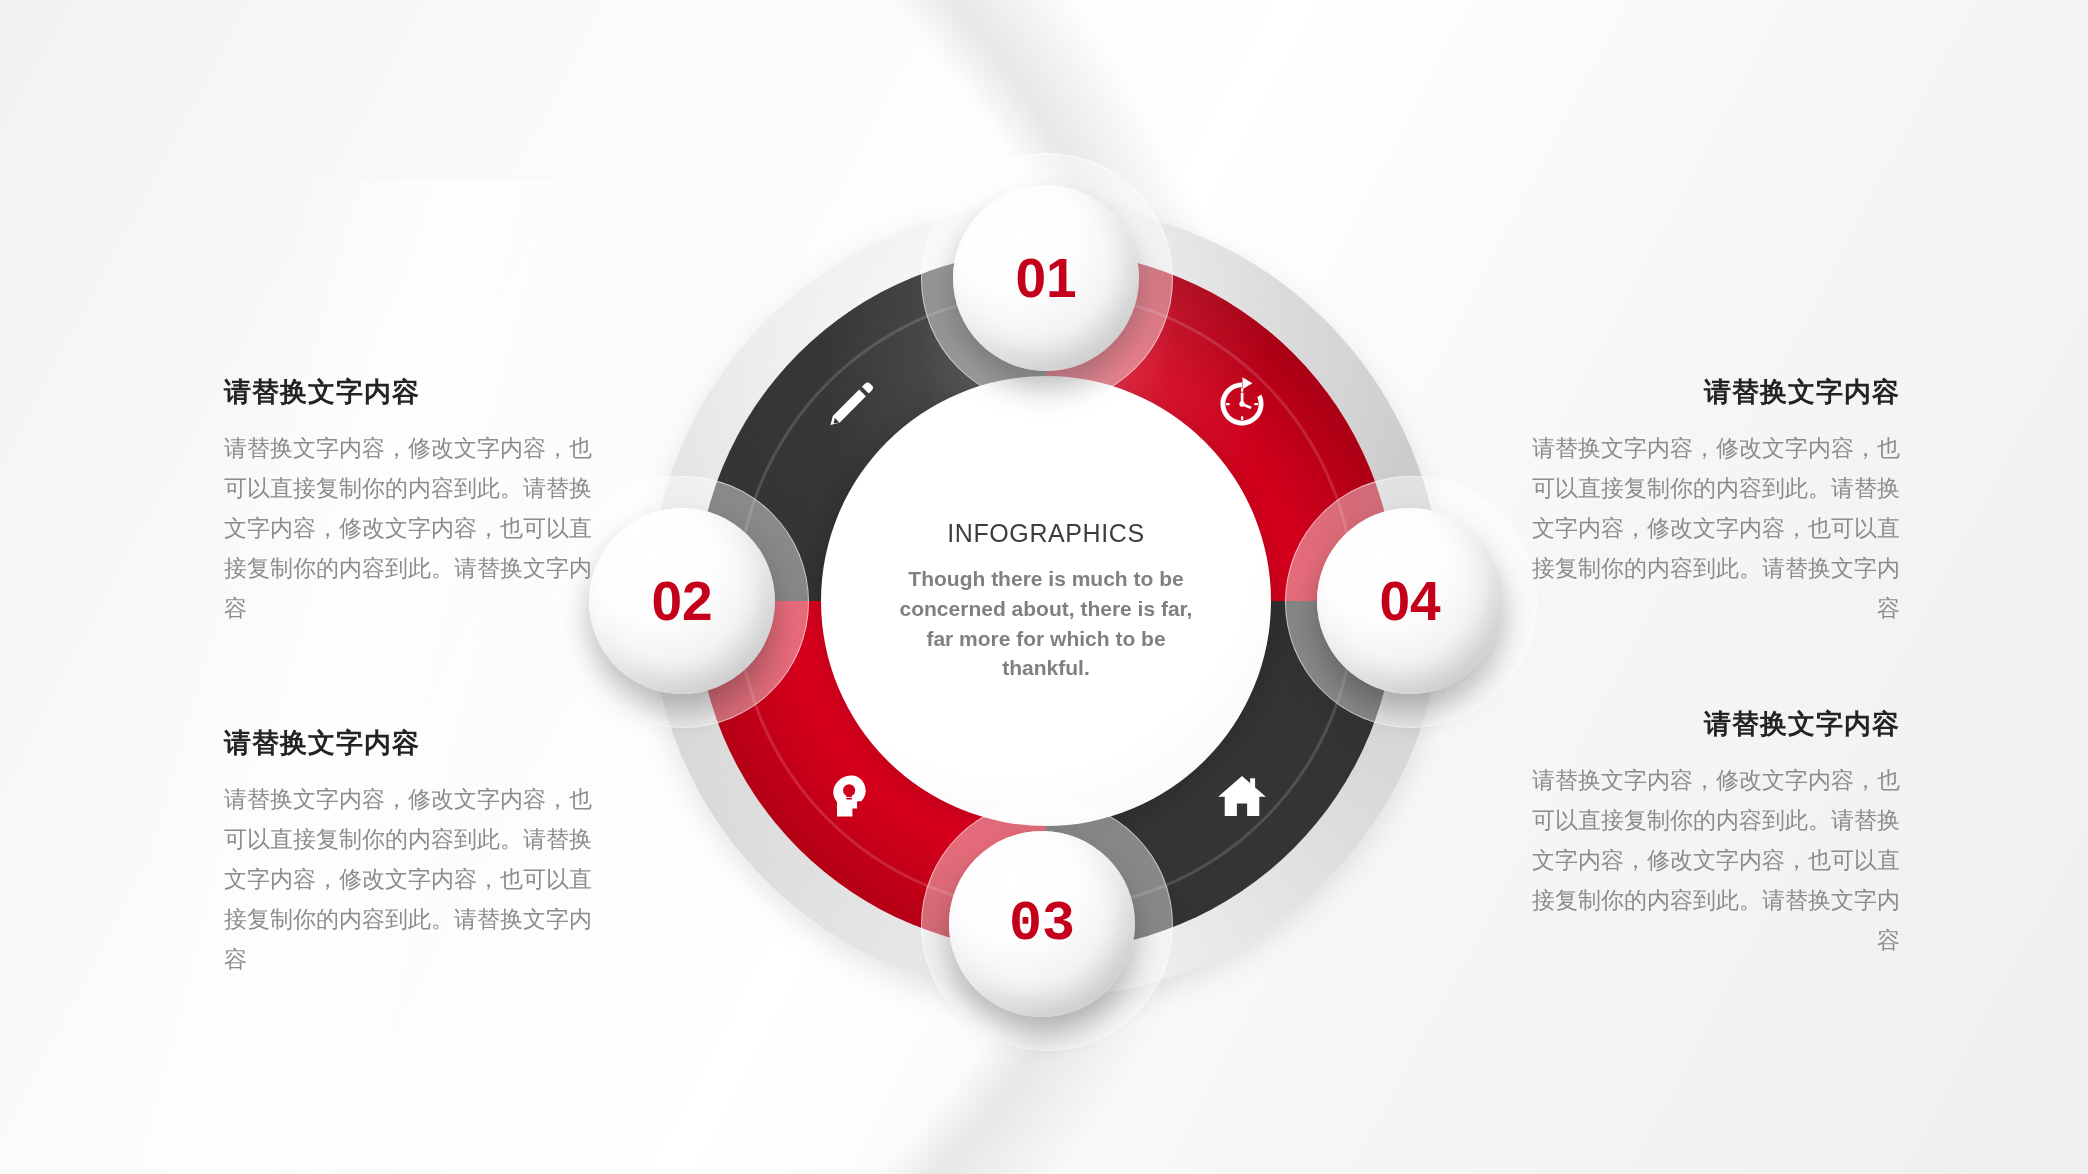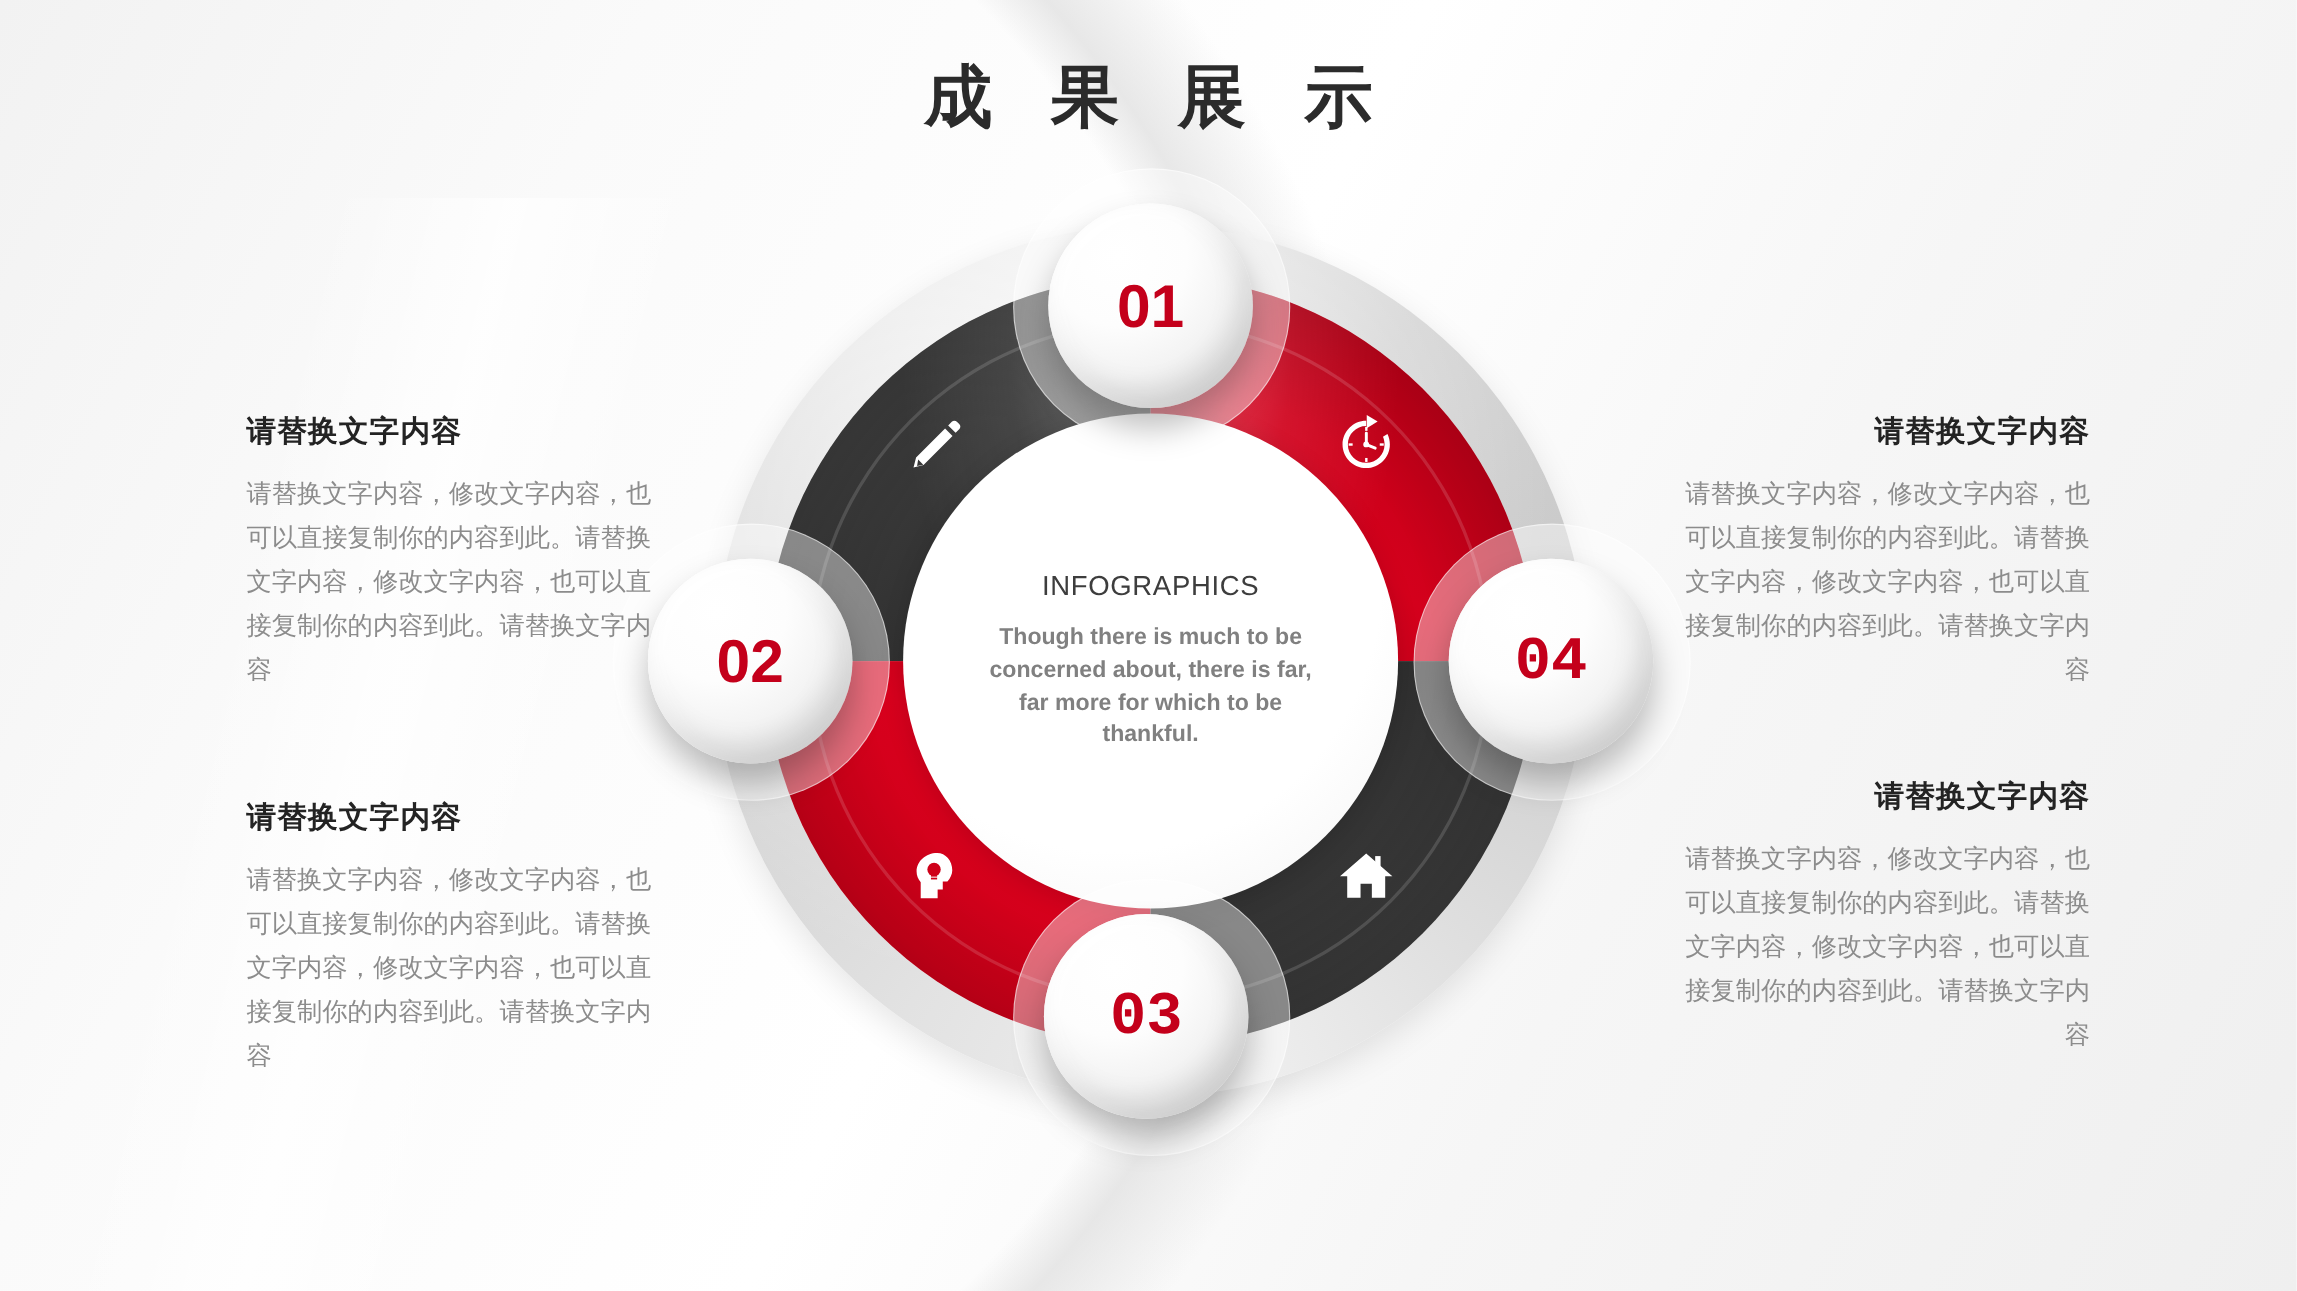--- a/index.html
+++ b/index.html
@@ -269,21 +269,20 @@
 
 <div id="slide">
 
   <div class="bg-base"></div>
   <div class="bg-sw sw1"></div>
   <div class="bg-sw sw2"></div>
   <div class="bg-sw sw3"></div>
   <div class="bg-sw sw4"></div>
   <div class="sw5"></div>
 
-  <div class="title">成 果 展 示</div>
 
   <div class="ring-wrap">
 
     <div class="outer-rim"></div>
 
     <div class="donut">
       <div class="quad q-tl"></div>
       <div class="quad q-tr"></div>
       <div class="quad q-bl"></div>
       <div class="quad q-br"></div>
@@ -347,21 +346,21 @@
     </div>
 
     <div class="sphere" style="left:86px; top:405px;">
       <span>02</span>
     </div>
 
     <div class="sphere" style="left:446px; top:728px;font-family:Liberation Mono, monospace;">
       <span>03</span>
     </div>
 
-    <div class="sphere" style="left:814px; top:405px;font-family:Liberation Mono, monospace;">
+    <div class="sphere" style="left:814px; top:405px;">
       <span>04</span>
     </div>
 
   </div>
 
   <div class="txt txt-left pos-tl">
     <h3>请替换文字内容</h3>
     <p>请替换文字内容，修改文字内容，也可以直接复制你的内容到此。请替换文字内容，修改文字内容，也可以直接复制你的内容到此。请替换文字内容</p>
   </div>
 

